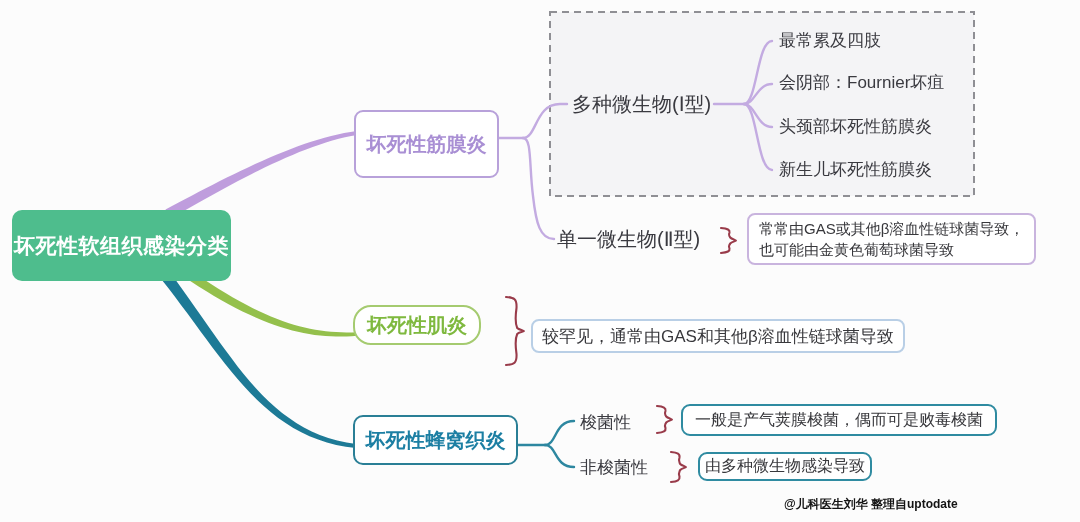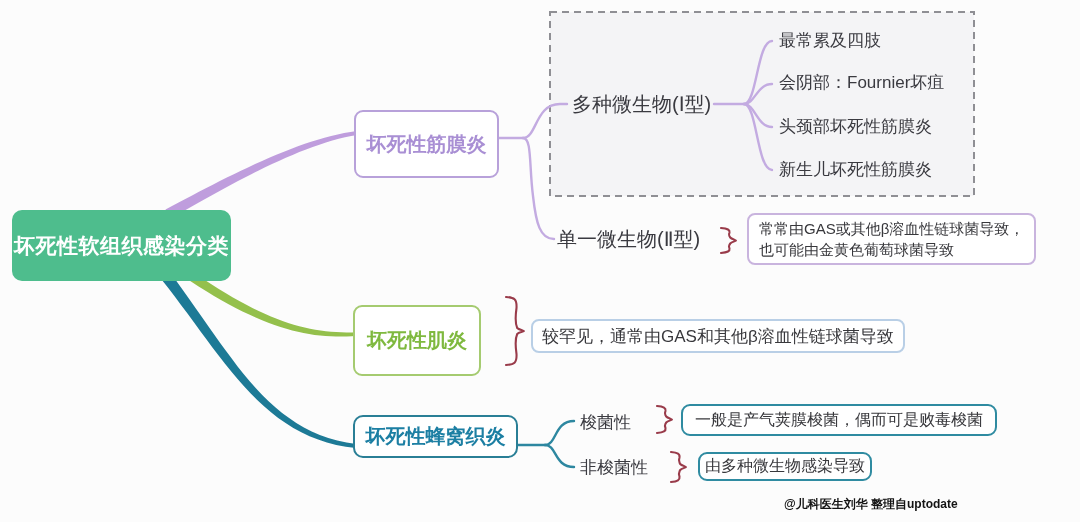--- a/index.html
+++ b/index.html
@@ -7,23 +7,23 @@
   #canvas{position:relative;width:1080px;height:522px;overflow:hidden;
           background:#fcfcfc;font-family:"Liberation Sans",sans-serif;}
   .abs{position:absolute;}
   #edges{left:0;top:0;z-index:1;}
   .node{z-index:2;display:flex;align-items:center;justify-content:center;
         box-sizing:border-box;background:#fff;white-space:nowrap;}
   #root-node{left:12px;top:210px;width:219px;height:71px;border-radius:10px;
              background:#4ebd8d;color:#fff;font-size:21px;font-weight:bold;letter-spacing:0.5px;}
   #node-fasciitis{left:354px;top:110px;width:145px;height:68px;border:2px solid #b8a1da;
                   border-radius:9px;color:#a98fd4;font-size:20px;font-weight:bold;}
-  #node-myositis{left:353px;top:305px;width:128px;height:71px;border:2px solid #a5cb70;
-                 border-radius:9px;color:#7fb93f;font-size:20px;font-weight:bold;}
-  #node-cellulitis{left:353px;top:415px;width:165px;height:43px;border:2.5px solid #2a7f96;
+  #node-myositis{left:353px;top:305px;width:128px;height:40px;border:2px solid #a5cb70;
+                 border-radius:18px;color:#7fb93f;font-size:20px;font-weight:bold;}
+  #node-cellulitis{left:353px;top:415px;width:165px;height:50px;border:2.5px solid #2a7f96;
                    border-radius:10px;color:#1c7fa3;font-size:20px;font-weight:bold;}
   .lbl{z-index:2;color:#3a3a40;white-space:nowrap;}
   #lbl-poly{left:572px;top:91px;font-size:20px;}
   #lbl-mono{left:557px;top:226px;font-size:20px;}
   #lbl-clo{left:580px;top:411px;font-size:17px;}
   #lbl-non{left:580px;top:456px;font-size:17px;}
   .item{z-index:2;color:#3a3a40;font-size:17px;white-space:nowrap;}
   #item-0{left:779px;top:29px;}
   #item-1{left:779px;top:71px;}
   #item-2{left:779px;top:115px;}

